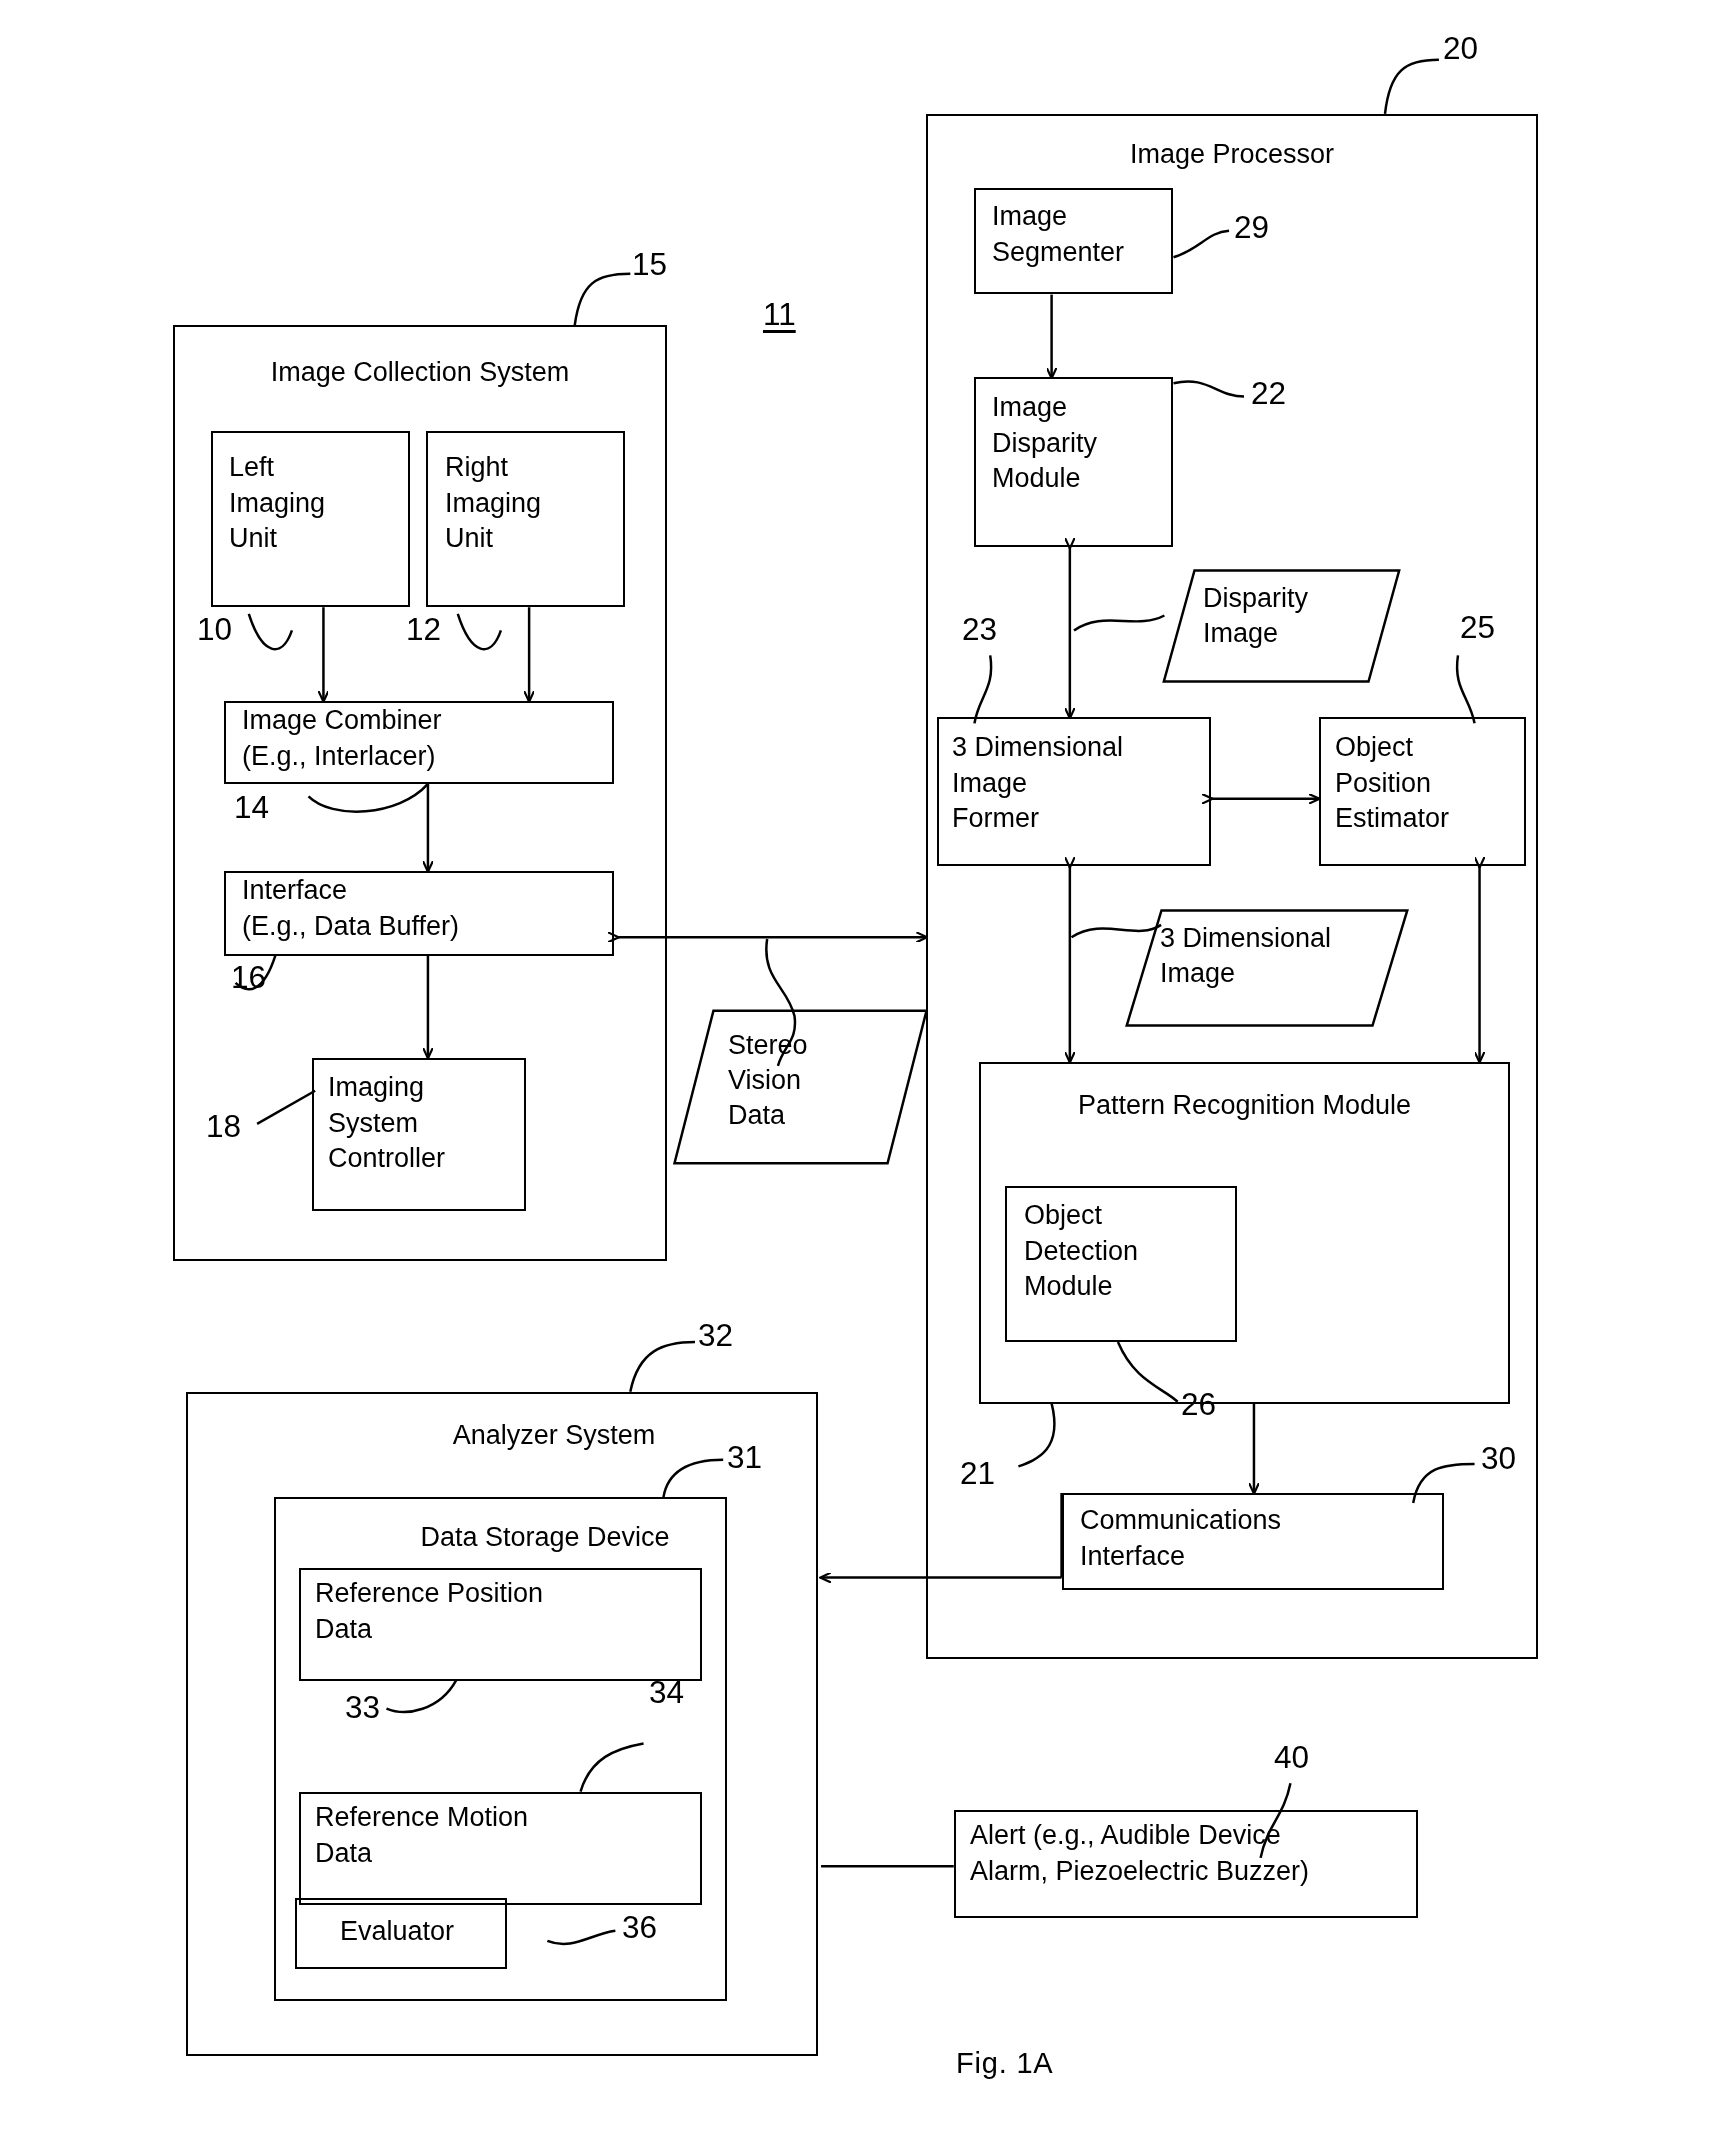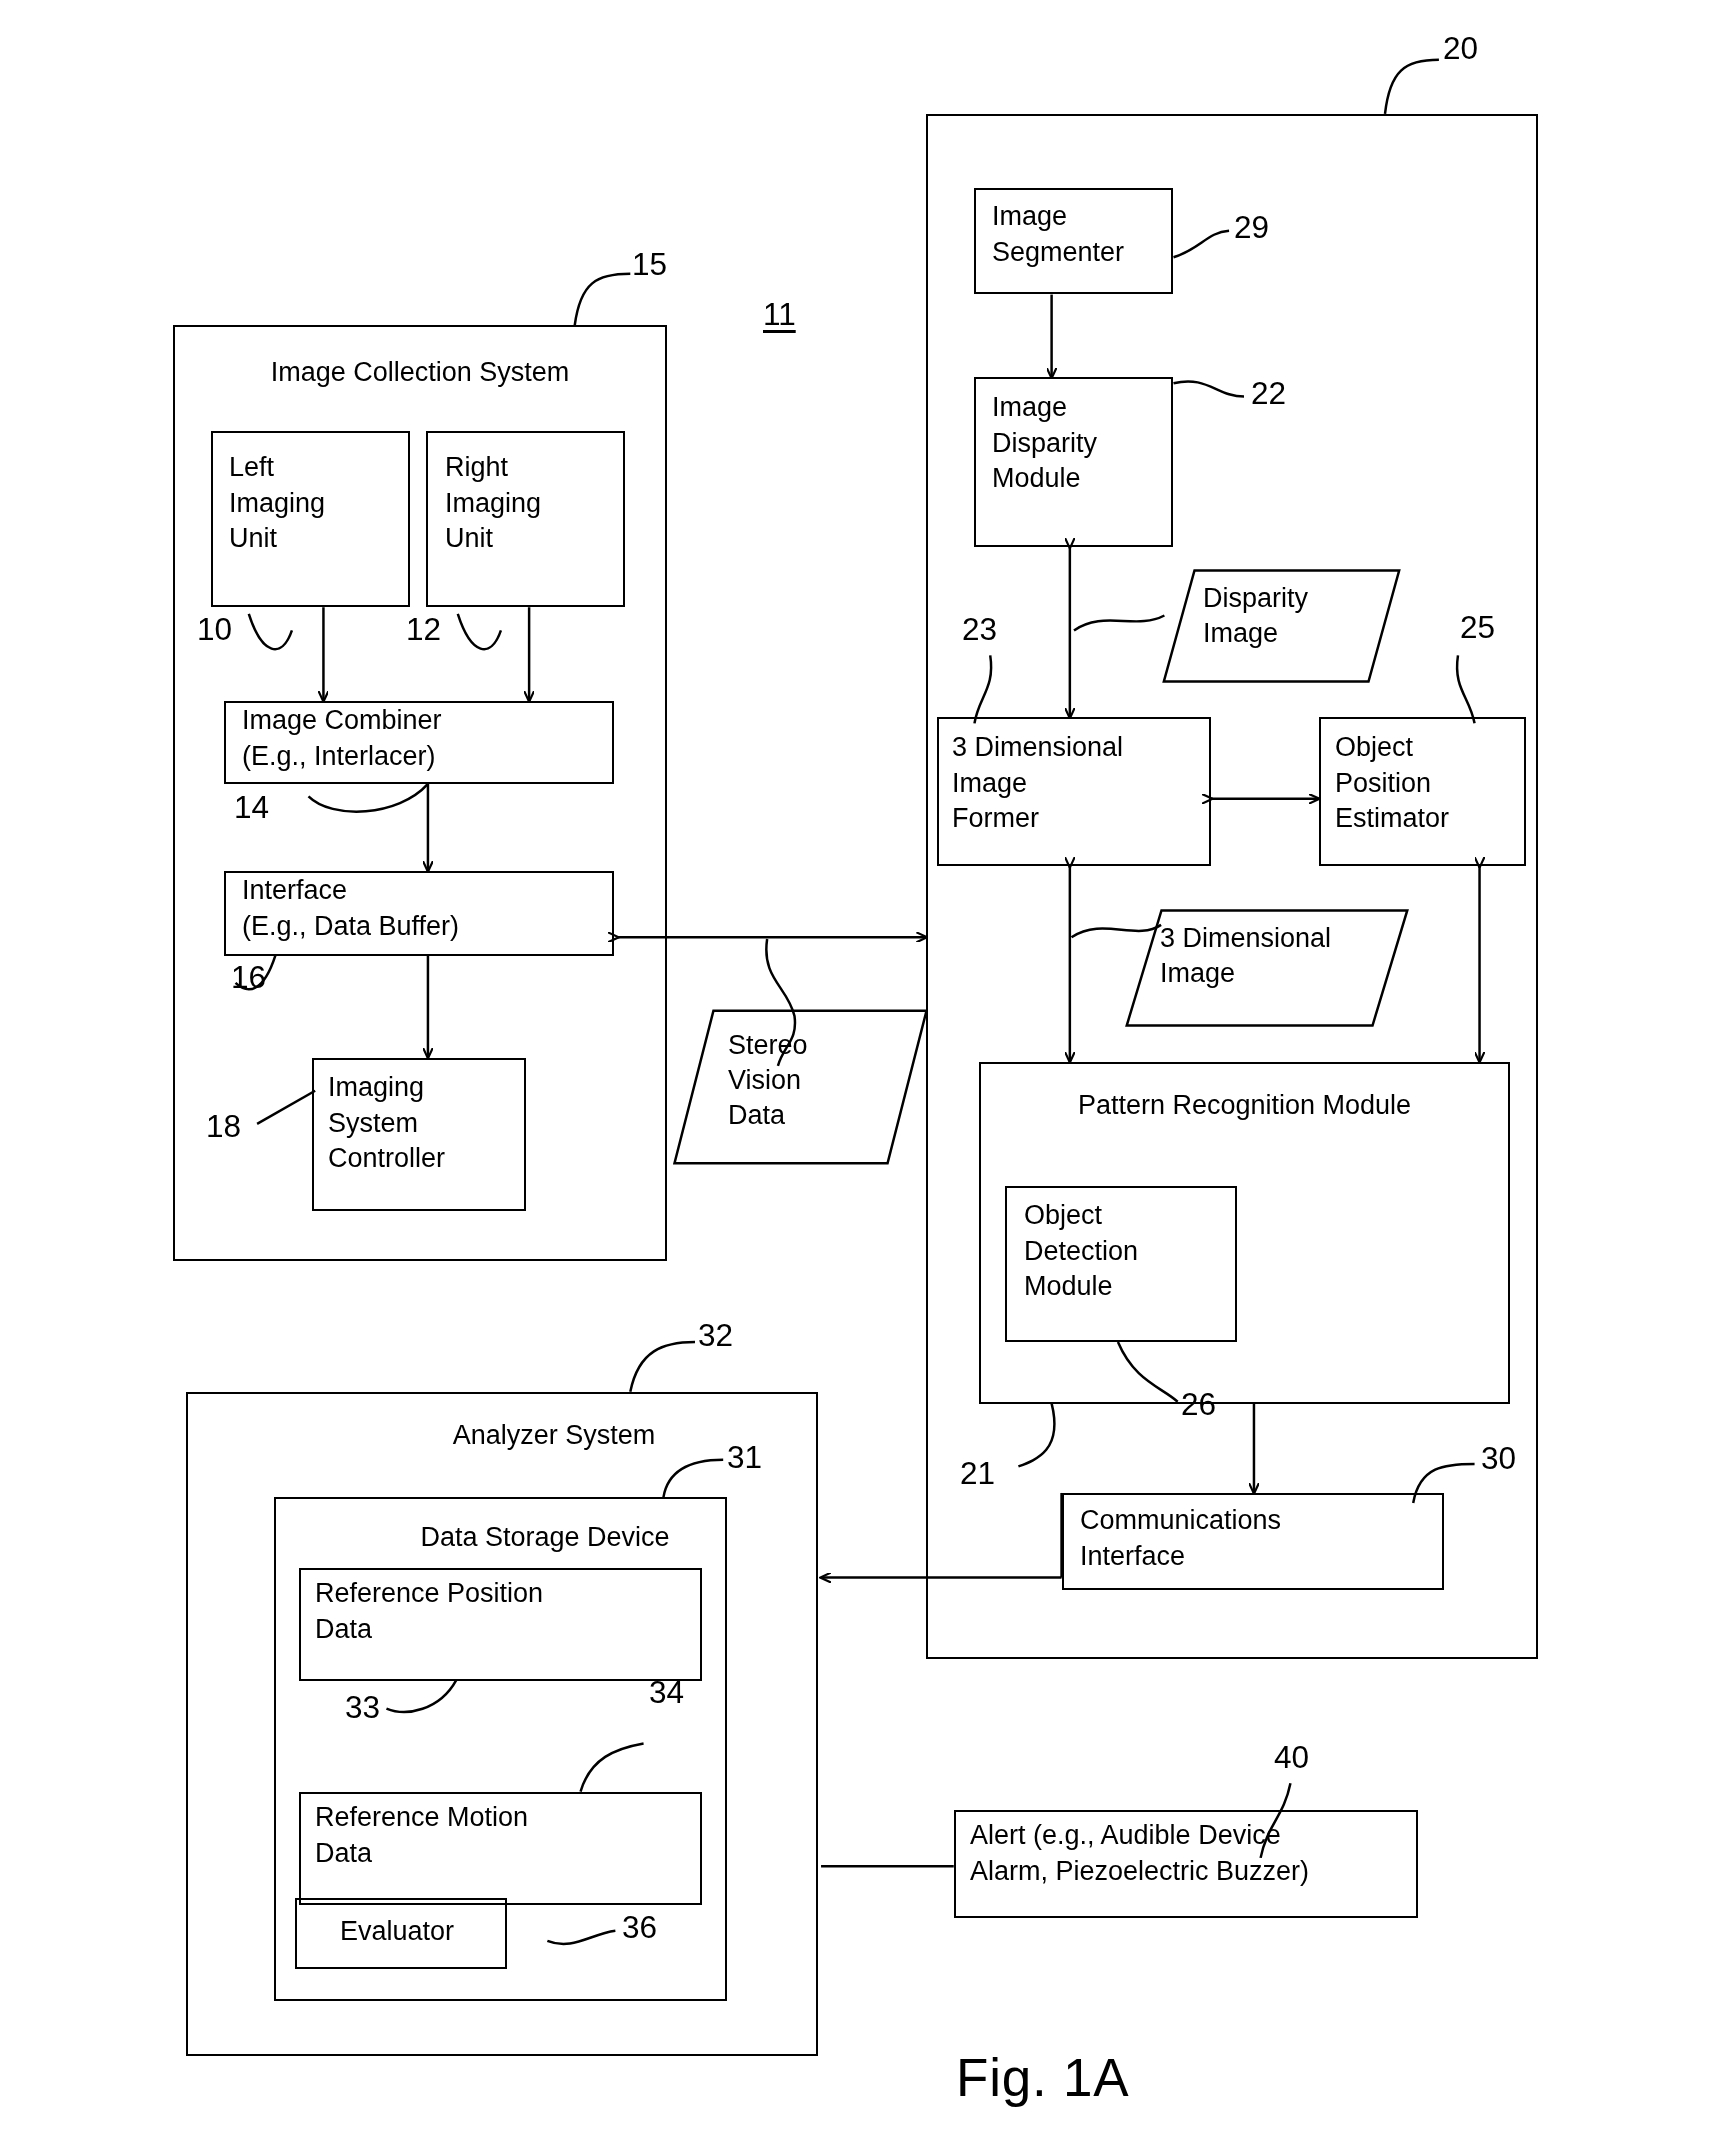--- a/index.html
+++ b/index.html
@@ -56,21 +56,21 @@
   #lines {
     position: absolute;
     left: 0;
     top: 0;
     width: 1730px;
     height: 2140px;
     pointer-events: none;
   }
   .fig-caption {
     position: absolute;
-    font-size: 53px;
+    font-size: 29px;
     letter-spacing: 0.8px;
     color: #000;
   }
   .parallelogram {
     position: absolute;
   }
   .para-text {
     position: absolute;
     font-size: 27px;
     line-height: 1.30;
@@ -207,20 +207,21 @@
   <div class="ref ref-underline" style="left:763px; top:299px;">11</div>
 
   <svg class="parallelogram" style="left:672px; top:1008px; width:257px; height:158px;" viewBox="0 0 310 190">
     <polygon points="50,3 307,3 260,187 3,187" fill="none" stroke="#000" stroke-width="3"></polygon>
   </svg>
   <div class="para-text" style="left:728px; top:1028px;">Stereo
 Vision
 Data</div>
 
   <div class="box" style="left:926px; top:114px; width:612px; height:1545px;"></div>
+  <div class="title-center" style="left:926px; width:612px; top:137px;">Image Processor</div>
   <div class="ref" style="left:1443px; top:33px;">20</div>
 
   <div class="box" style="left:974px; top:188px; width:199px; height:106px;"></div>
   <div class="text-tl" style="left:992px; top:199px;">Image
 Segmenter</div>
   <div class="ref" style="left:1234px; top:212px;">29</div>
 
   <div class="box" style="left:974px; top:377px; width:199px; height:170px;"></div>
   <div class="text-tl" style="left:992px; top:390px;">Image
 Disparity

